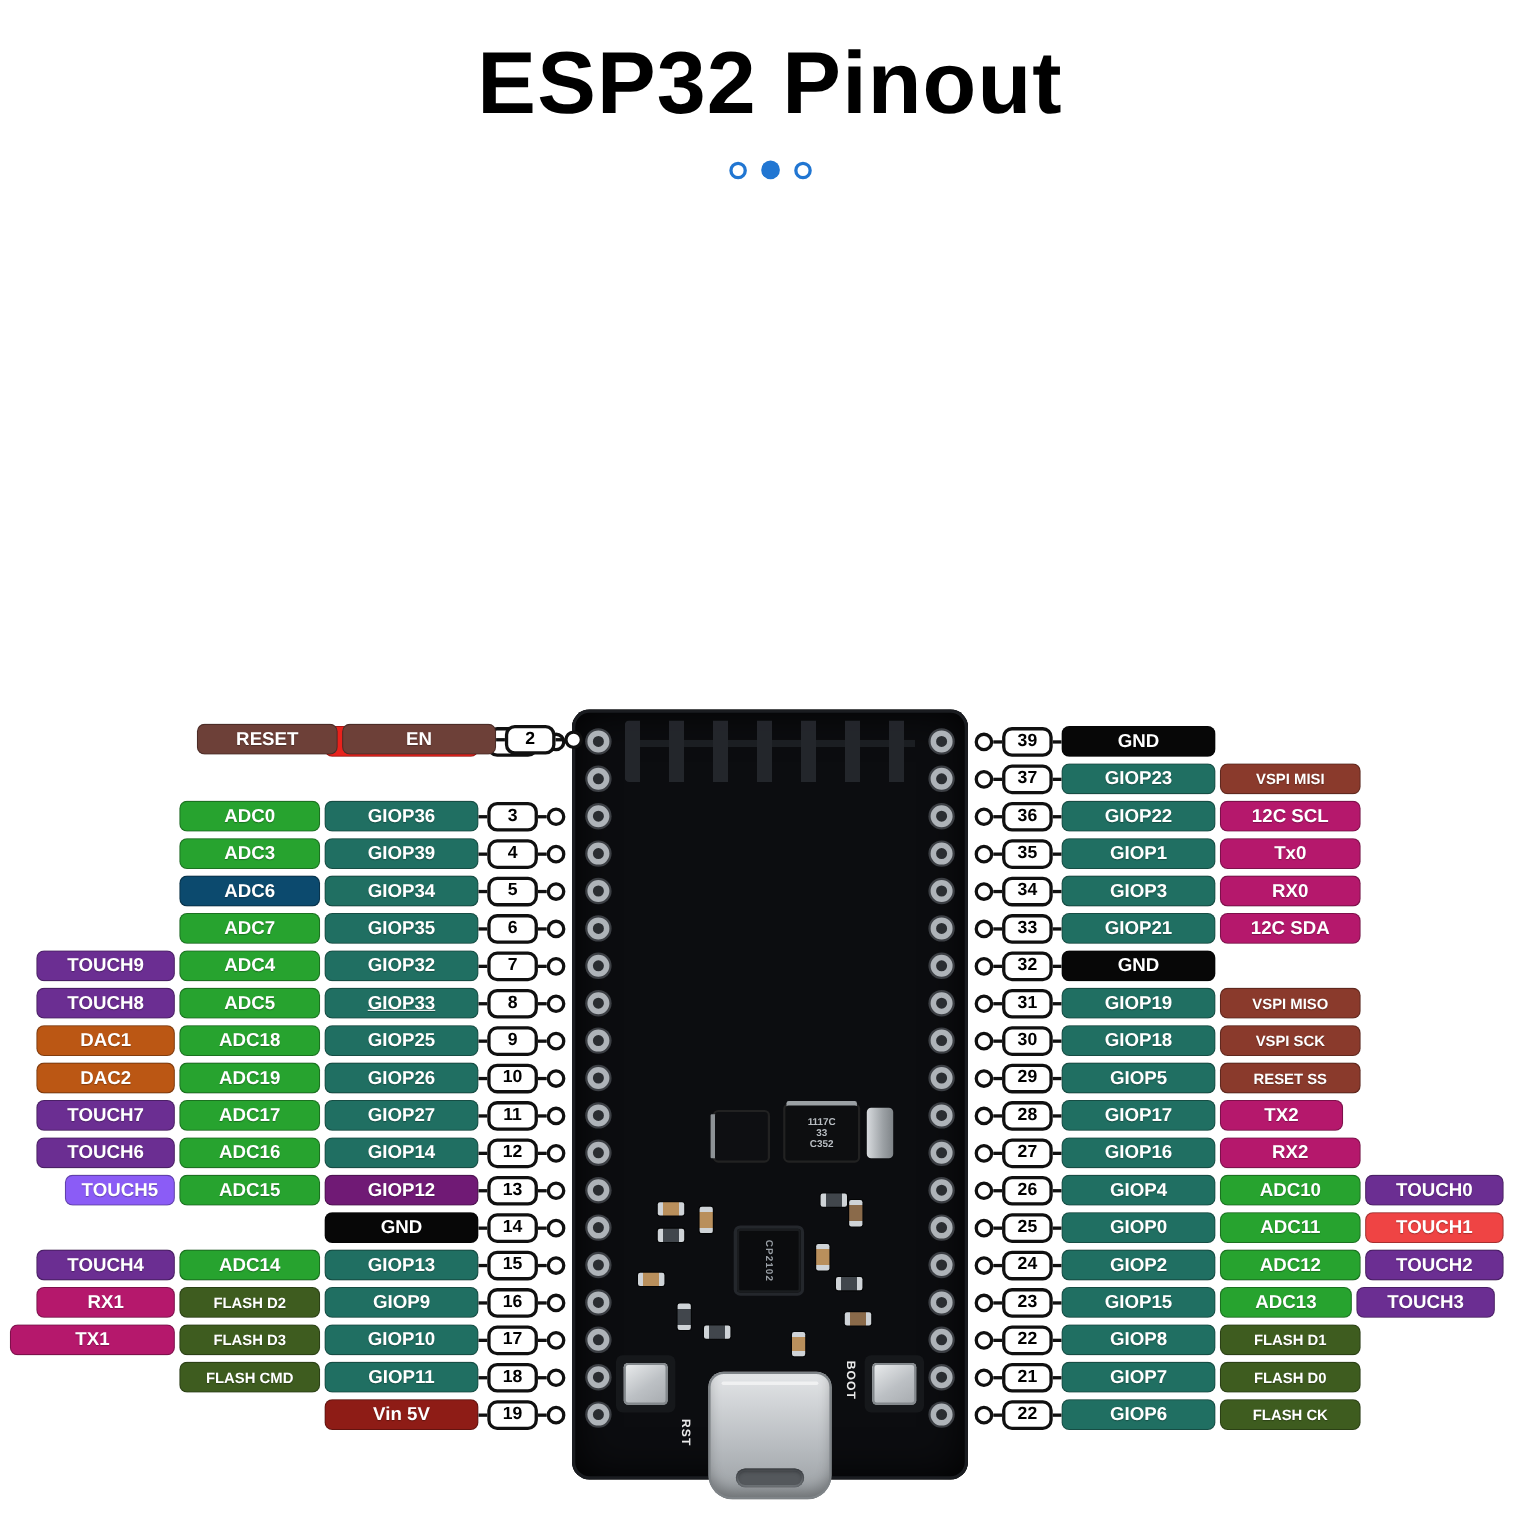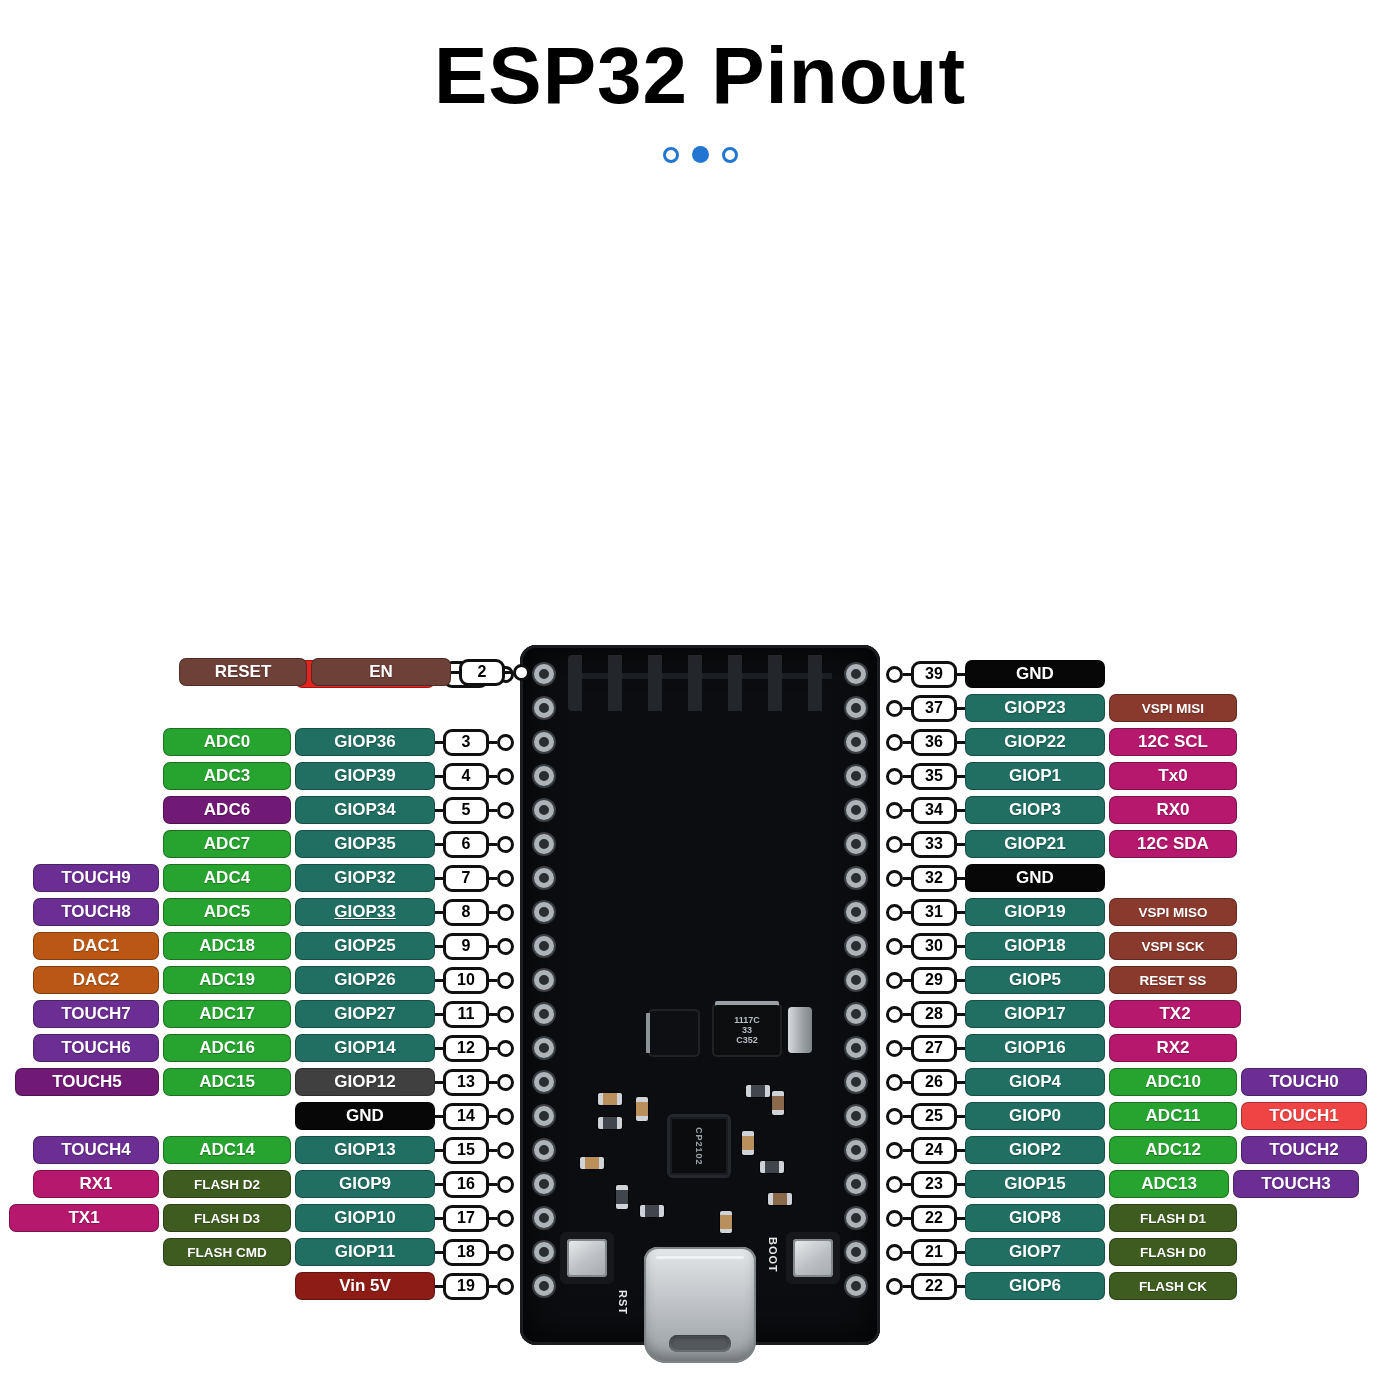--- a/index.html
+++ b/index.html
@@ -250,21 +250,21 @@
     <div class="pin-row left" style="top: 759px;">
       <div class="pad-label" style="background: rgb(39, 163, 47); width: 128px;">ADC3</div>
       <div class="gap"></div>
       <div class="pad-label" style="background: rgb(32, 111, 98); width: 140px;">GIOP39</div>
       <div class="link"></div>
       <div class="pin-num">4</div>
       <div class="link"></div>
       <div class="pin-circle"></div>
     </div>
     <div class="pin-row left" style="top: 793px;">
-      <div class="pad-label" style="background: #701a75; width: 128px;">ADC6</div>
+      <div class="pad-label" style="background: #0c4a6e; width: 128px;">ADC6</div>
       <div class="gap"></div>
       <div class="pad-label" style="background: rgb(32, 111, 98); width: 140px;">GIOP34</div>
       <div class="link"></div>
       <div class="pin-num">5</div>
       <div class="link"></div>
       <div class="pin-circle"></div>
     </div>
     <div class="pin-row left" style="top: 827px;">
       <div class="pad-label" style="background: rgb(39, 163, 47); width: 128px;">ADC7</div>
       <div class="gap"></div>
@@ -334,25 +334,25 @@
       <div class="gap"></div>
       <div class="pad-label" style="background: rgb(39, 163, 47); width: 128px;">ADC16</div>
       <div class="gap"></div>
       <div class="pad-label" style="background: rgb(32, 111, 98); width: 140px;">GIOP14</div>
       <div class="link"></div>
       <div class="pin-num">12</div>
       <div class="link"></div>
       <div class="pin-circle"></div>
     </div>
     <div class="pin-row left" style="top: 1065px;">
-      <div class="pad-label" style="background: #701a75; width: 144px;">TOUCH5</div>
+      <div class="pad-label" style="background: #8b5cf6; width: 100px;">TOUCH5</div>
       <div class="gap"></div>
       <div class="pad-label" style="background: rgb(39, 163, 47); width: 128px;">ADC15</div>
       <div class="gap"></div>
-      <div class="pad-label" style="background: #404040; width: 140px;">GIOP12</div>
+      <div class="pad-label" style="background: #701a75; width: 140px;">GIOP12</div>
       <div class="link"></div>
       <div class="pin-num">13</div>
       <div class="link"></div>
       <div class="pin-circle"></div>
     </div>
     <div class="pin-row left" style="top: 1099px;">
       <div class="pad-label" style="background: rgb(7, 7, 7); width: 140px;">GND</div>
       <div class="link"></div>
       <div class="pin-num">14</div>
       <div class="link"></div>
@@ -493,21 +493,21 @@
       <div class="gap"></div>
       <div class="pad-label small" style="background: rgb(138, 58, 44); width: 128px;">RESET SS</div>
     </div>
     <div class="pin-row right" style="top: 997px;">
       <div class="pin-circle"></div>
       <div class="link"></div>
       <div class="pin-num">28</div>
       <div class="link"></div>
       <div class="pad-label" style="background: rgb(32, 111, 98); width: 140px;">GIOP17</div>
       <div class="gap"></div>
-      <div class="pad-label" style="background: rgb(181, 24, 108); width: 132px;">TX2</div>
+      <div class="pad-label" style="background: rgb(181, 24, 108); width: 112px;">TX2</div>
     </div>
     <div class="pin-row right" style="top: 1031px;">
       <div class="pin-circle"></div>
       <div class="link"></div>
       <div class="pin-num">27</div>
       <div class="link"></div>
       <div class="pad-label" style="background: rgb(32, 111, 98); width: 140px;">GIOP16</div>
       <div class="gap"></div>
       <div class="pad-label" style="background: rgb(181, 24, 108); width: 128px;">RX2</div>
     </div>

